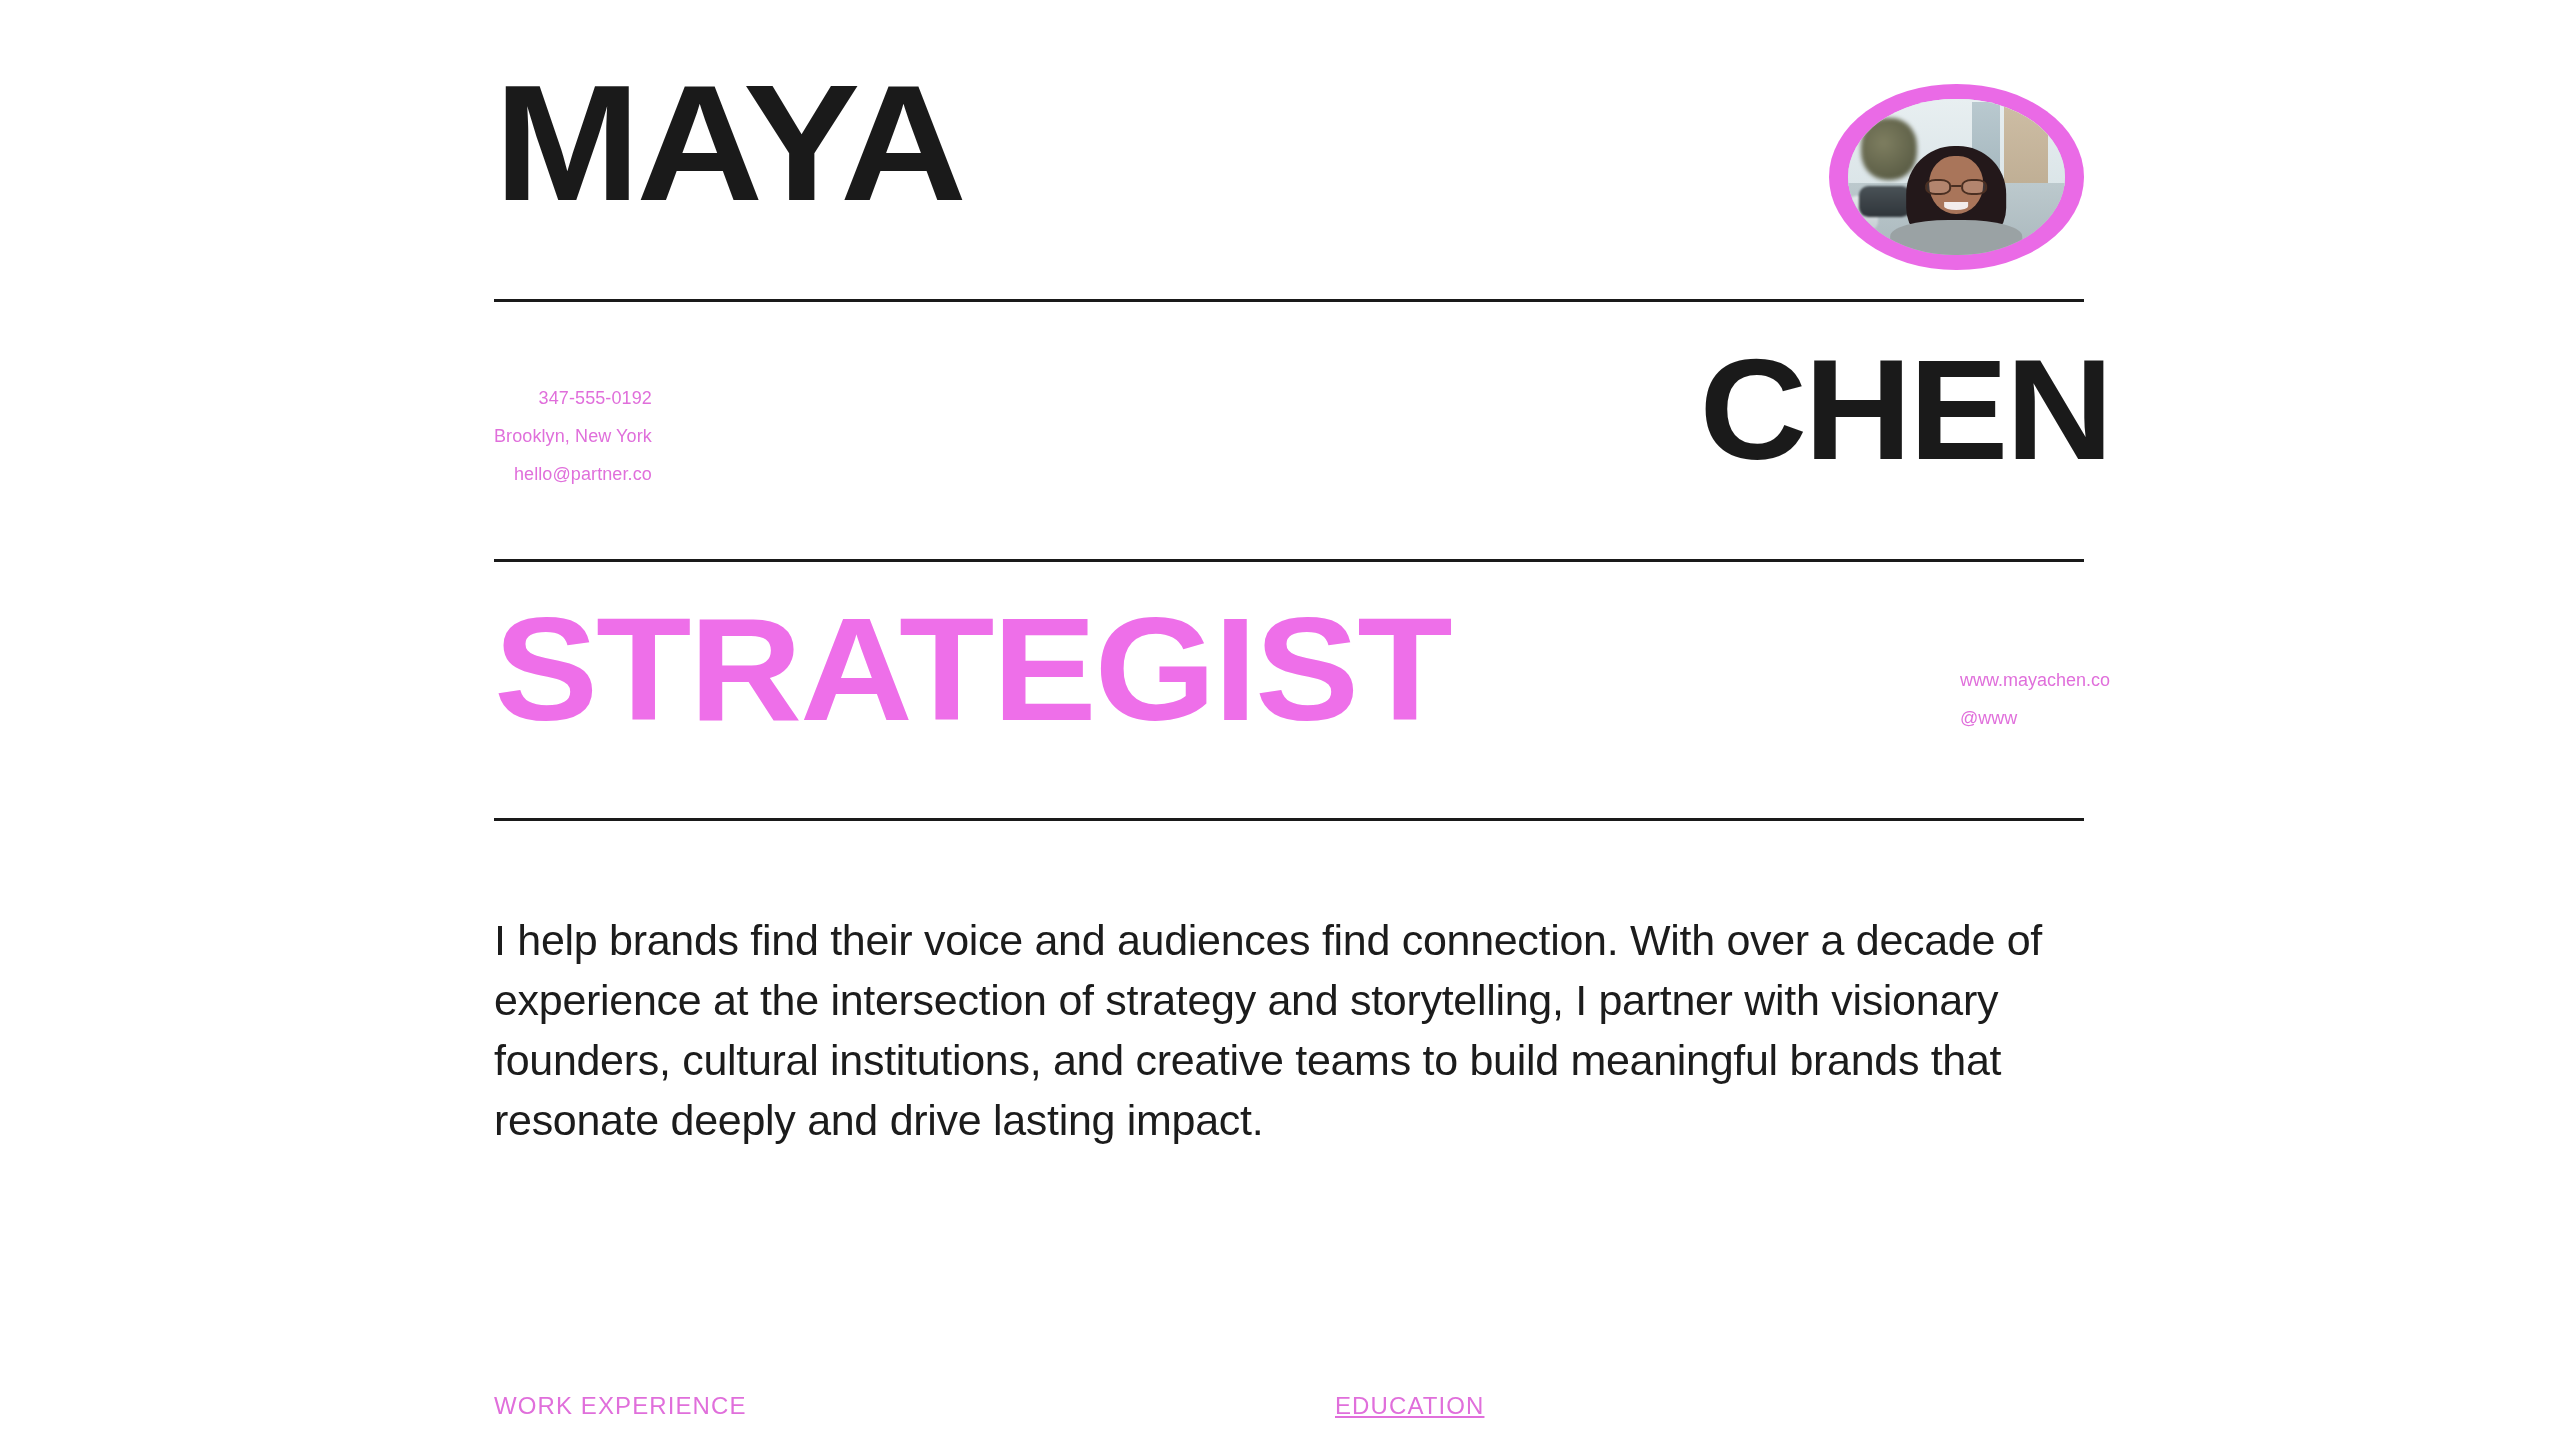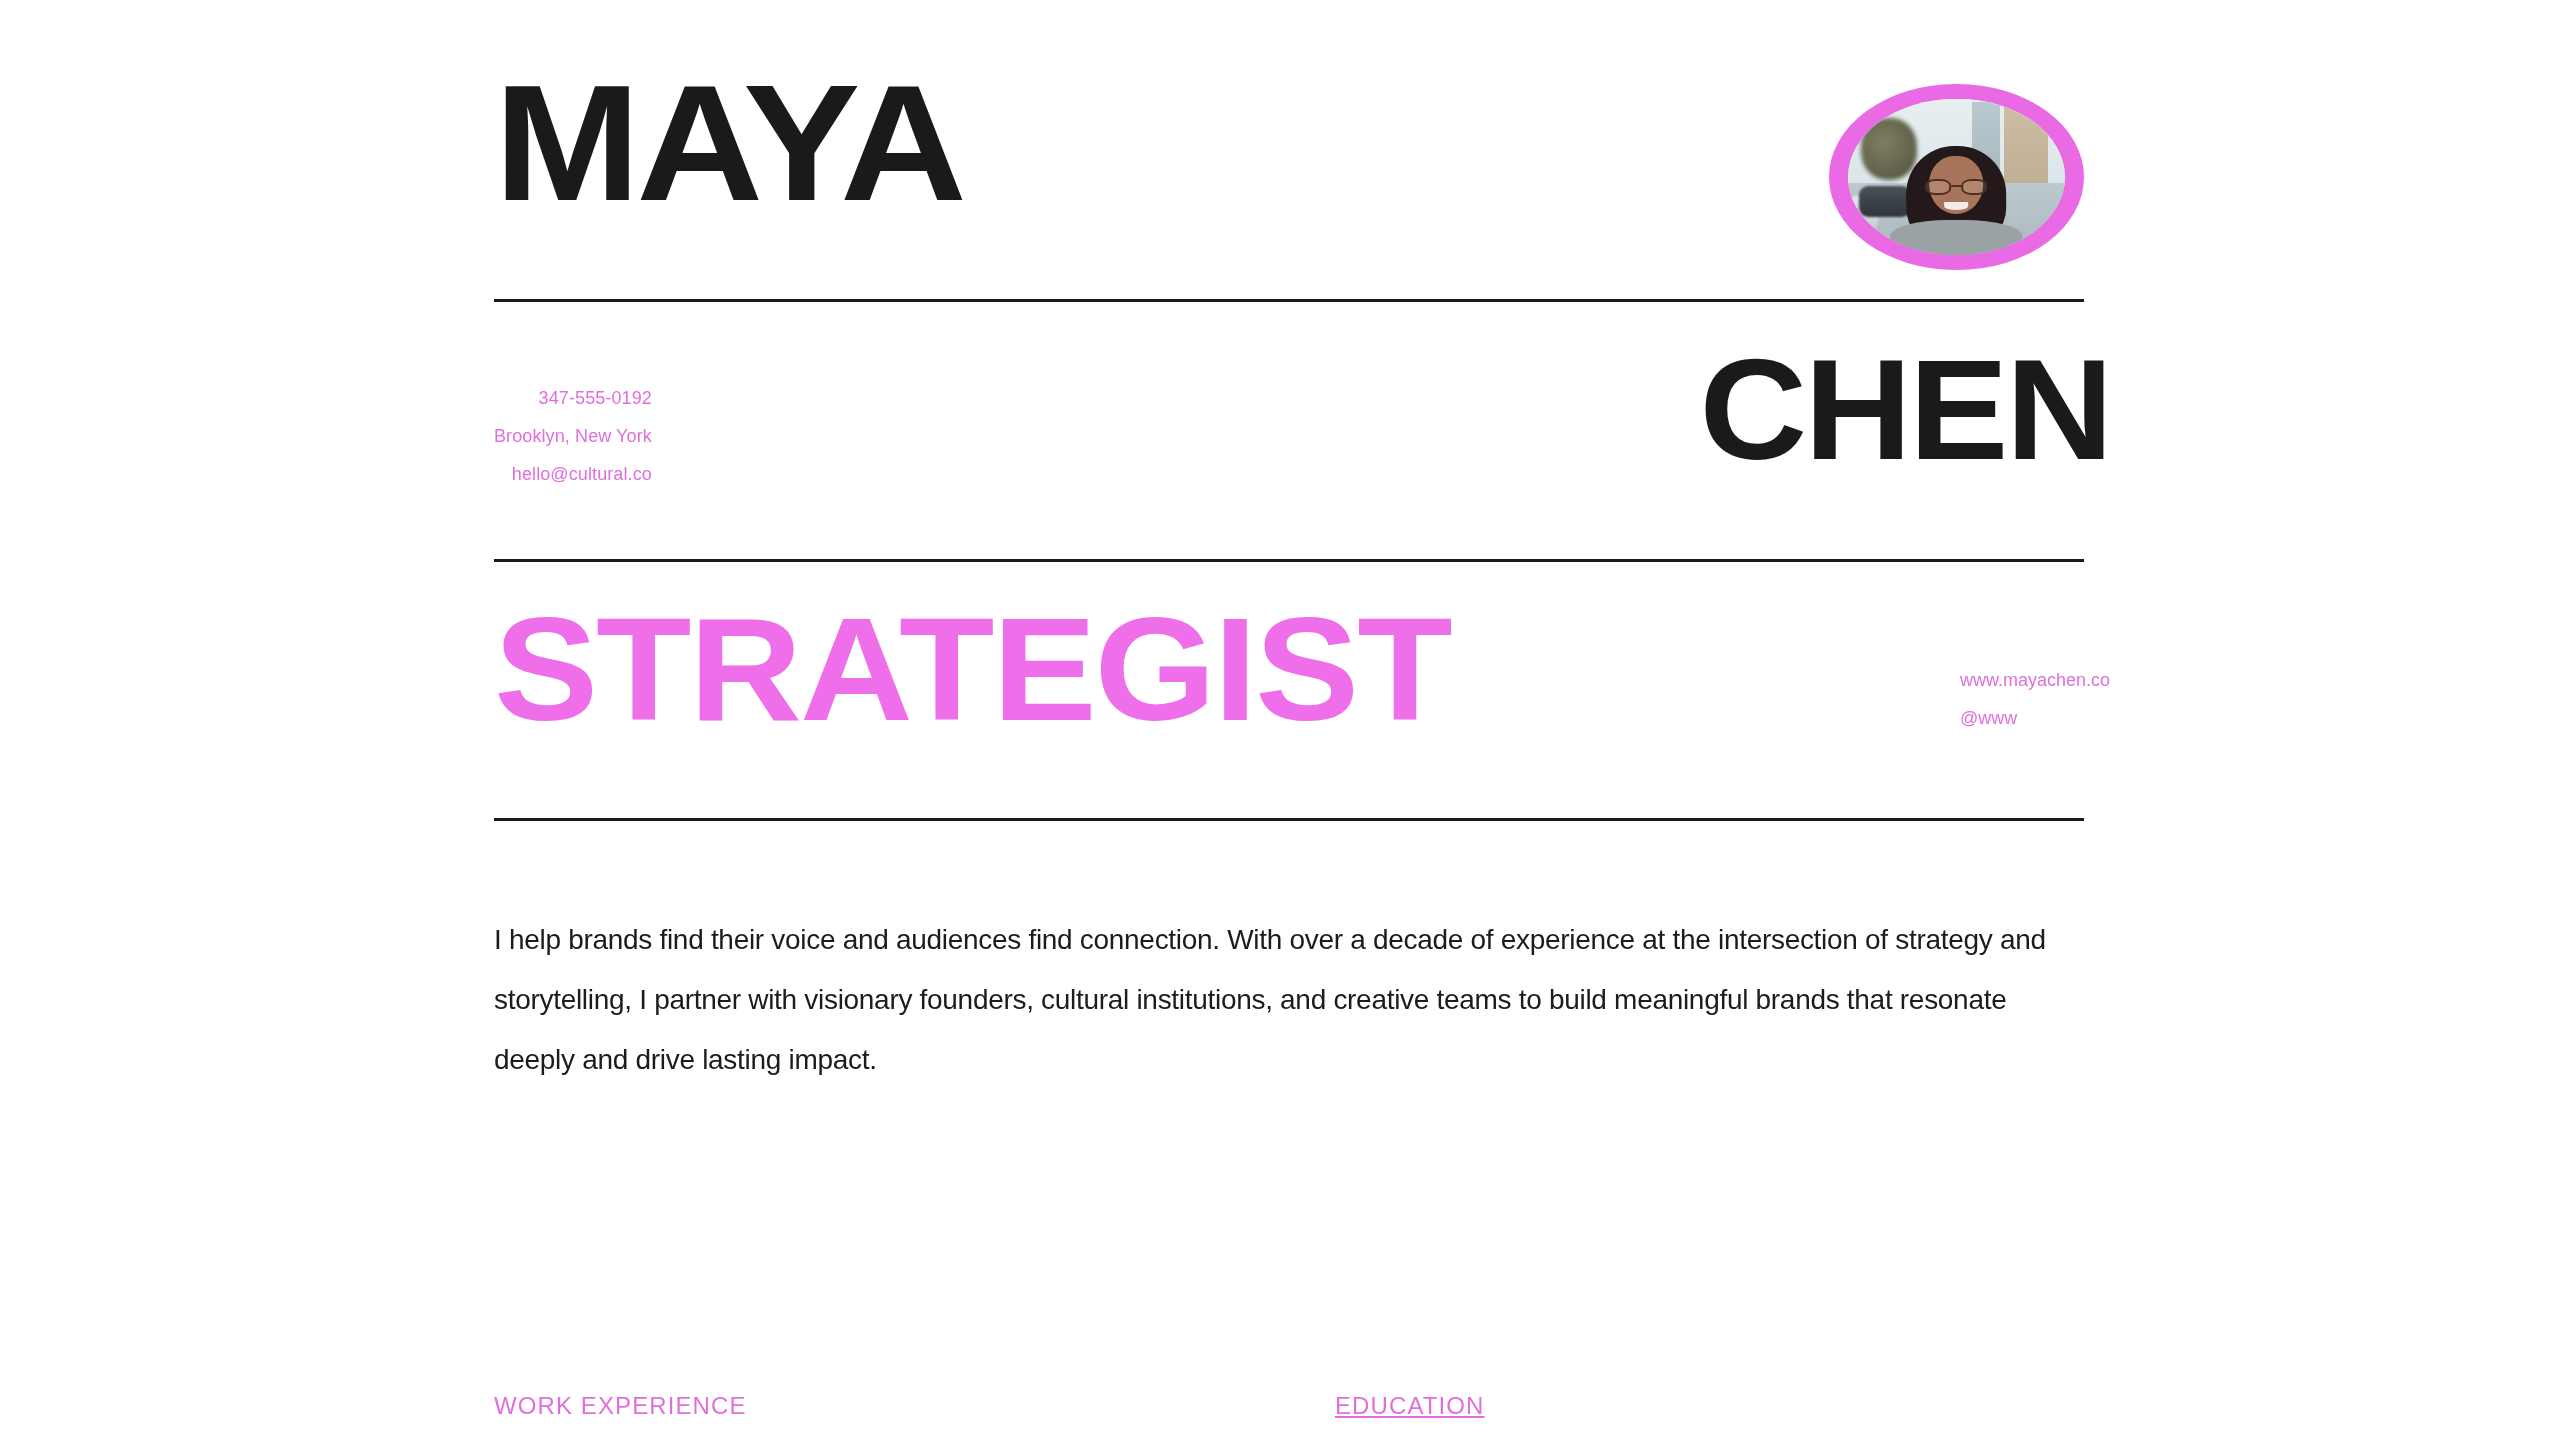--- a/index.html
+++ b/index.html
@@ -214,21 +214,21 @@
     color: #e06fdb;
     white-space: nowrap;
   }
 
   
   .bio {
     position: absolute;
     left: 494px;
     top: 910px;
     width: 1597px;
-    font-size: 28px;
+    font-size: 43px;
     line-height: 60px;
     color: #1c1c1c;
     letter-spacing: -0.3px;
   }
 
   
   .section-label {
     position: absolute;
     top: 1392px;
     font-size: 24px;
@@ -268,21 +268,21 @@
         <div class="ph-body"></div>
       </div>
     </div>
   </div>
 
   <div class="rule r1"></div>
 
   <div class="contact">
     <div class="contact-line">347-555-0192</div>
     <div class="contact-line">Brooklyn, New York</div>
-    <div class="contact-line">hello@cultural.co</div>
+    <div class="contact-line">hello@partner.co</div>
   </div>
 
   <div class="name-last">CHEN</div>
 
   <div class="rule r2"></div>
 
   <div class="role">STRATEGIST</div>
 
   <div class="links">
     <div class="link-line">www.mayachen.co</div>

